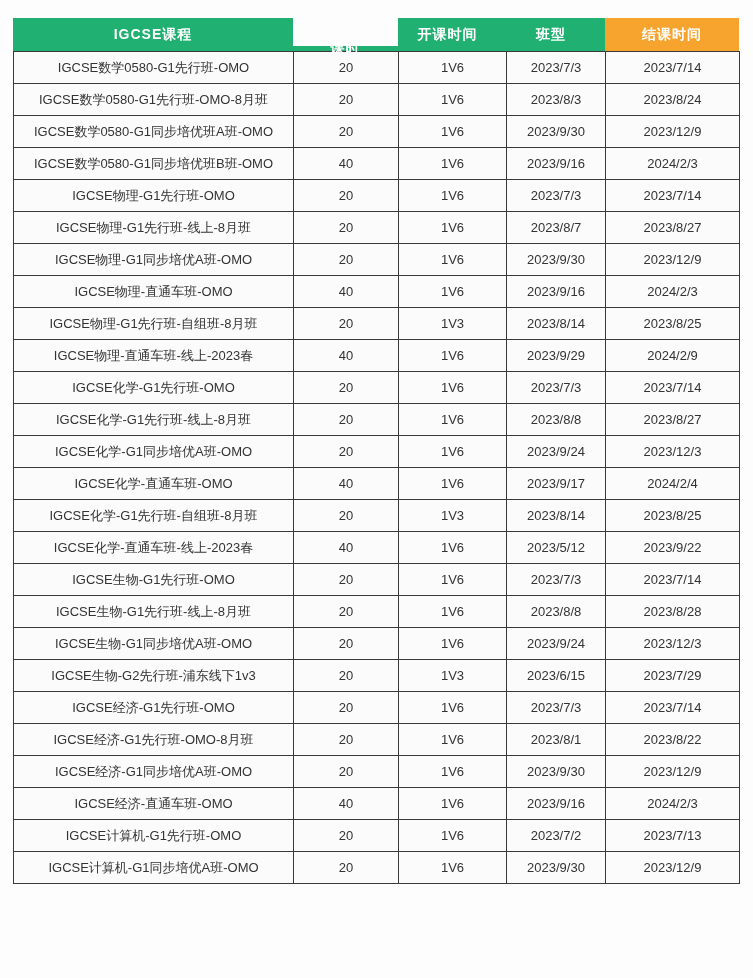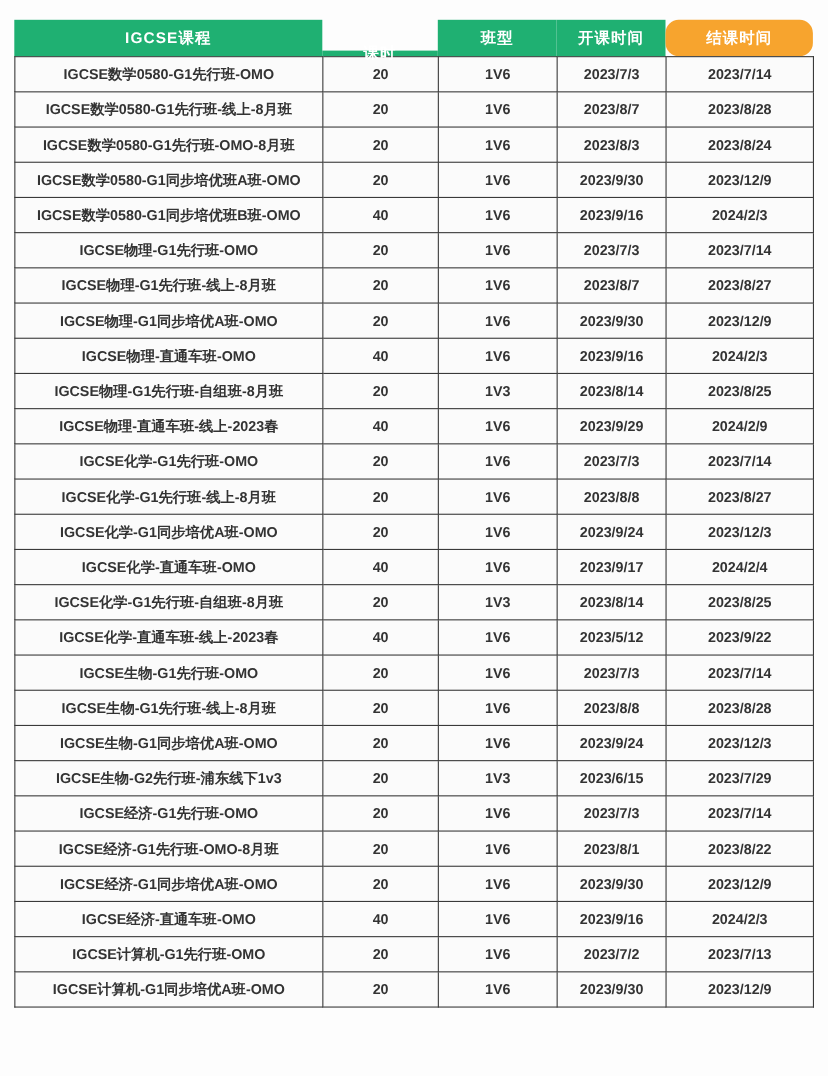--- a/index.html
+++ b/index.html
@@ -37,26 +37,25 @@
     background: var(--header-green, #1fb072);
     box-sizing: border-box;
   }
   .th.last {
     background: var(--header-orange, #f7a42e);
   }
   .c0 { width: 280px; }
   .c1 { width: 105px; margin-top: 28px; }
   .c2 { width: 108px; }
   .c3 { width: 99px;  }
-  .c4 { width: 134px; border-radius: 12px; }
+  .c4 { width: 134px; }
   table.body-table {
     border-collapse: collapse;
     table-layout: fixed;
     width: 726px;
-    font-weight: bold;
   }
   table.body-table td {
     border: 1px solid var(--border-color, #3a3a3a);
     height: 32px;
     text-align: center;
     vertical-align: middle;
     font-size: 13px;
     color: var(--text-color, #333333);
     background: var(--row-bg, #fbfbfb);
     padding: 0 4px;
@@ -66,48 +65,41 @@
   }
 </style>
 </head>
 <body style="background: rgb(253, 253, 253);">
 
 <div class="page">
   <div class="table-wrap">
     <div class="thead">
       <div class="th c0">IGCSE课程</div>
       <div class="th c1">课时</div>
+      <div class="th c3">开课时间</div>
       <div class="th c2">班型</div>
-      <div class="th c3">开课时间</div>
       <div class="th c4 last">结课时间</div>
     </div>
     <table class="body-table">
       <colgroup>
         <col class="c0">
           <col class="c1">
           <col class="c2">
           <col class="c3">
           <col class="c4">
       </colgroup>
       <tbody id="rows">
           <tr>
             <td>IGCSE数学0580-G1先行班-OMO</td>
             <td>20</td>
             <td>1V6</td>
             <td>2023/7/3</td>
             <td>2023/7/14</td>
           </tr>
           <tr>
-            <td>IGCSE数学0580-G1先行班-线上-8月班</td>
-            <td>20</td>
-            <td>1V6</td>
-            <td>2023/8/7</td>
-            <td>2023/8/28</td>
-          </tr>
-          <tr>
             <td>IGCSE数学0580-G1先行班-OMO-8月班</td>
             <td>20</td>
             <td>1V6</td>
             <td>2023/8/3</td>
             <td>2023/8/24</td>
           </tr>
           <tr>
             <td>IGCSE数学0580-G1同步培优班A班-OMO</td>
             <td>20</td>
             <td>1V6</td>

